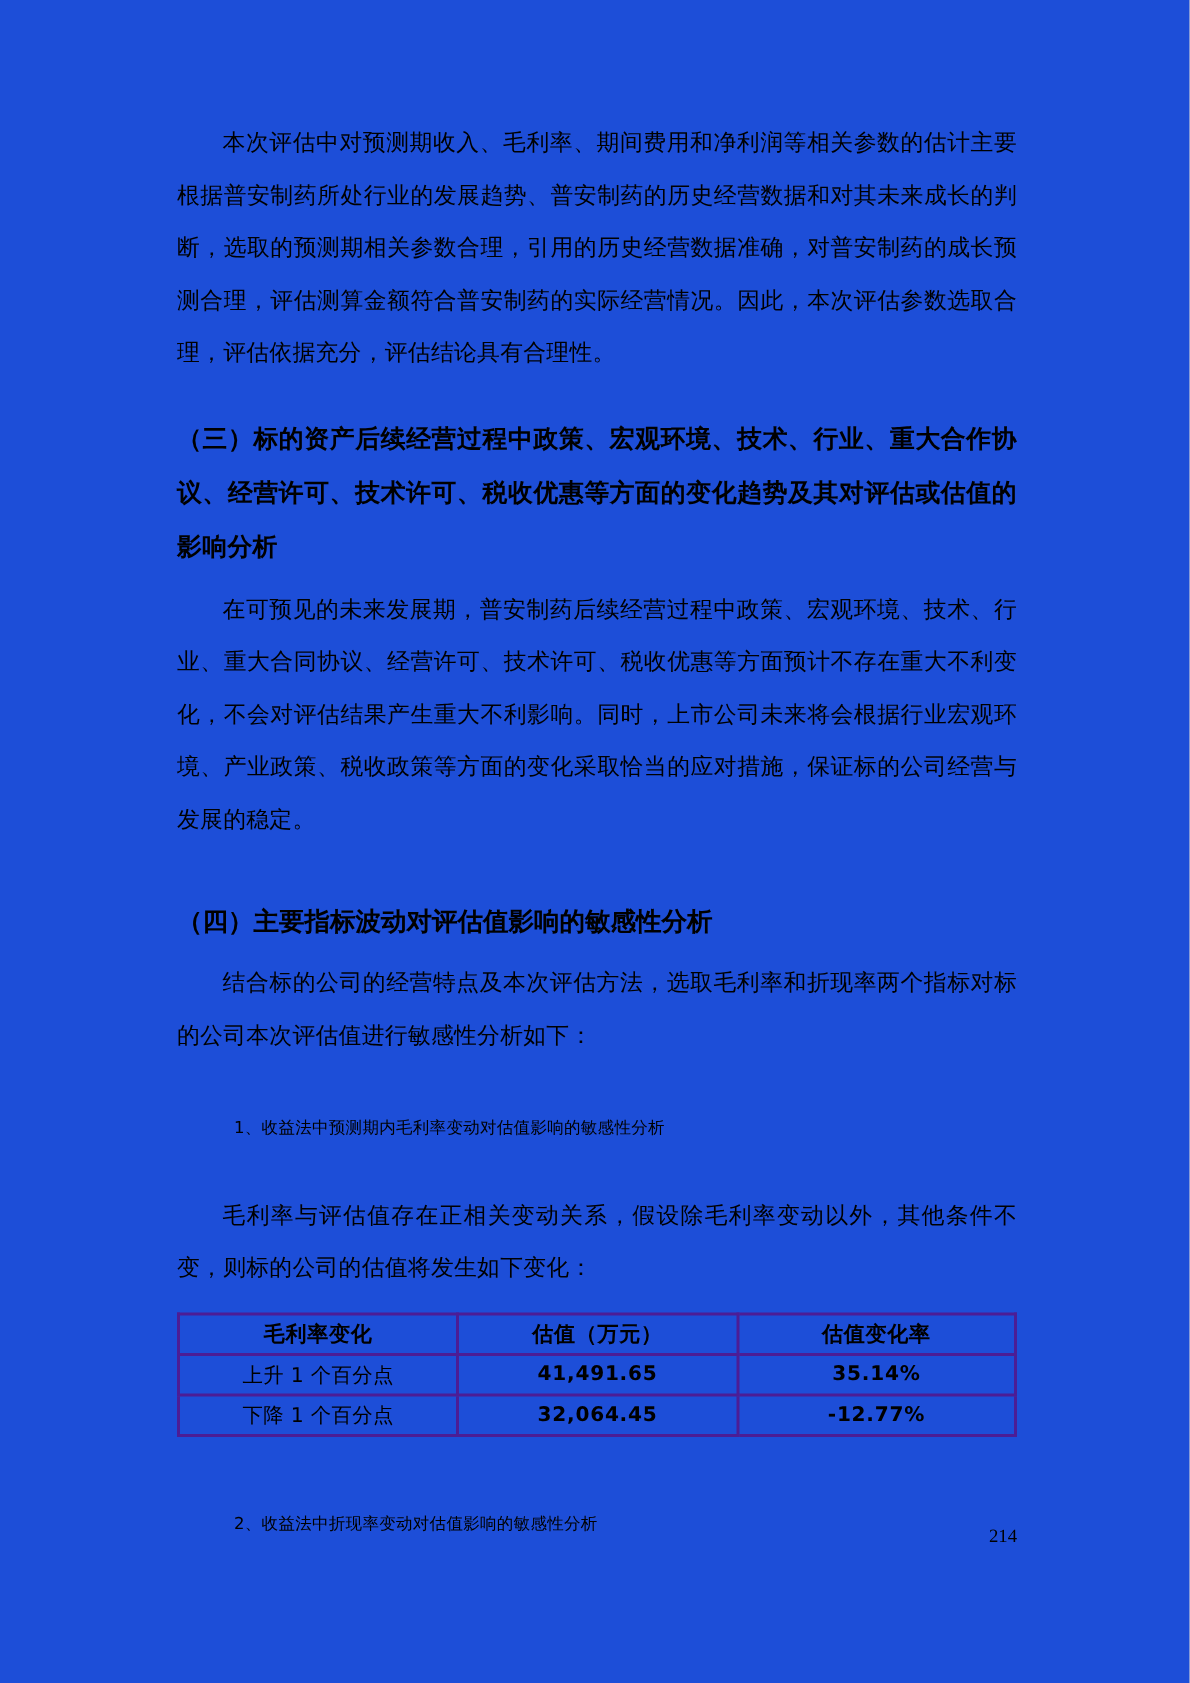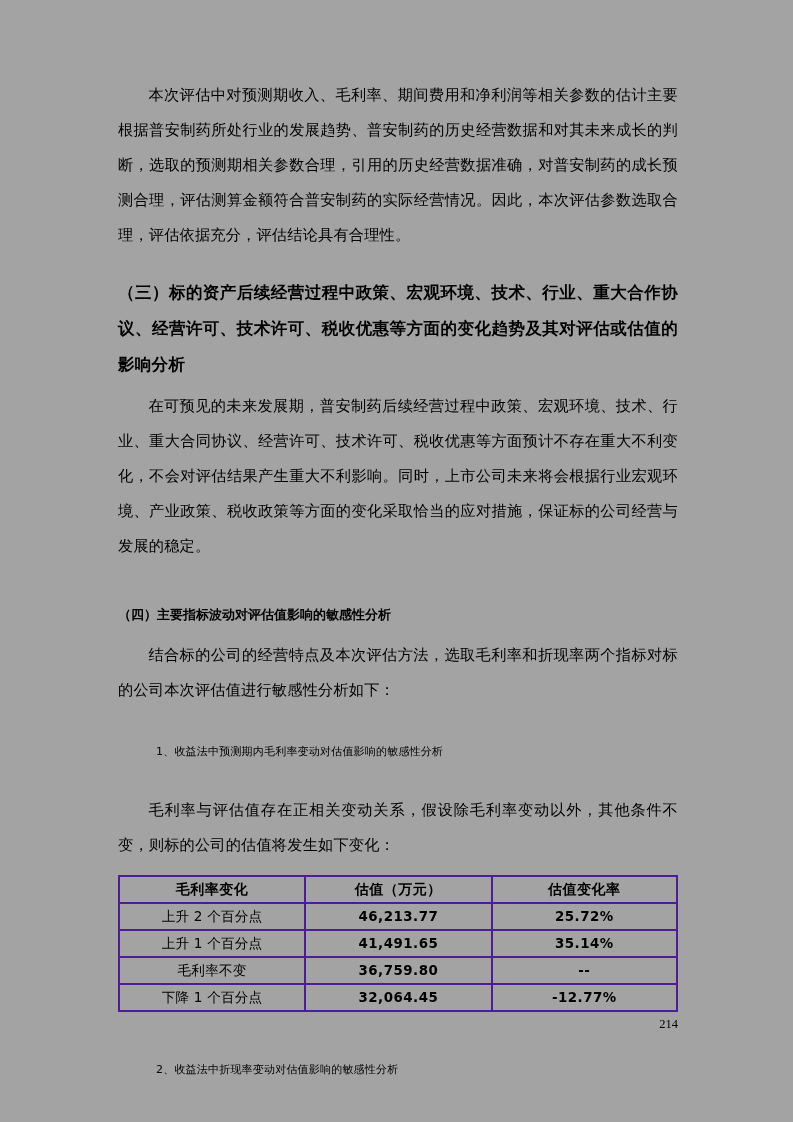--- a/index.html
+++ b/index.html
@@ -5,21 +5,21 @@
   html, body {
     margin: 0;
     padding: 0;
     background: #d8d8d8;
   }
   .page {
     position: relative;
     width: 793px;
     height: 1122px;
     margin: 0 auto;
-    background: #a3a3a3;
+    background: #1d4ed8;
     box-sizing: border-box;
     font-family: "DejaVu Sans", "Liberation Sans", sans-serif;
     color: #000000;
     overflow: hidden;
   }
   .content {
     position: absolute;
     left: 118px;
     top: 78px;
     width: 560px;
@@ -42,21 +42,21 @@
     margin: 22px 0 6px 0;
     font-size: 16.5px;
     font-weight: bold;
     line-height: 36px;
     text-align: justify;
     text-justify: inter-ideograph;
     letter-spacing: 0.3px;
   }
   h3 {
     margin: 24px 0 6px 0;
-    font-size: 13px;
+    font-size: 17px;
     font-weight: bold;
     line-height: 34px;
     text-indent: 0;
   }
   .sub-para {
     text-indent: 2em;
     font-size: 11px;
     line-height: 35px;
     margin: 16px;
   }
@@ -137,33 +137,23 @@
       </colgroup>
       <thead>
         <tr>
           <th>毛利率变化</th>
           <th>估值（万元）</th>
           <th>估值变化率</th>
         </tr>
       </thead>
       <tbody>
         <tr>
-          <td class="label">上升 2 个百分点</td>
-          <td>46,213.77</td>
-          <td>25.72%</td>
-        </tr>
-        <tr>
           <td class="label">上升 1 个百分点</td>
           <td>41,491.65</td>
           <td>35.14%</td>
-        </tr>
-        <tr>
-          <td class="label">毛利率不变</td>
-          <td>36,759.80</td>
-          <td>--</td>
         </tr>
         <tr>
           <td class="label">下降 1 个百分点</td>
           <td>32,064.45</td>
           <td>-12.77%</td>
         </tr>
       </tbody>
     </table>
 
     <div class="spacer-md"></div>

